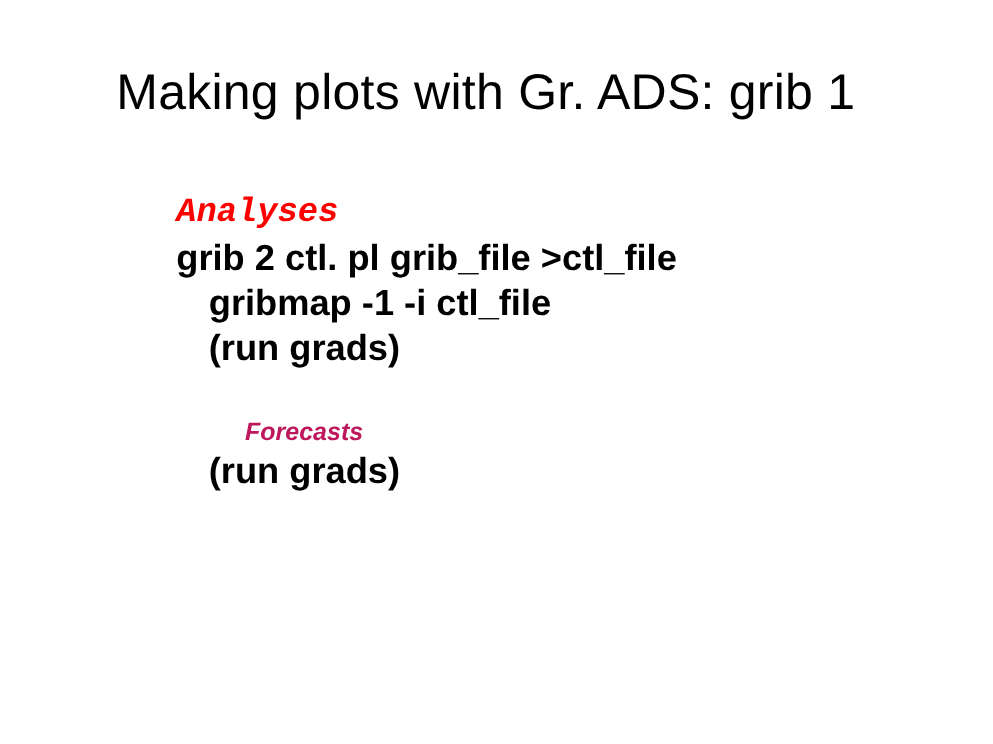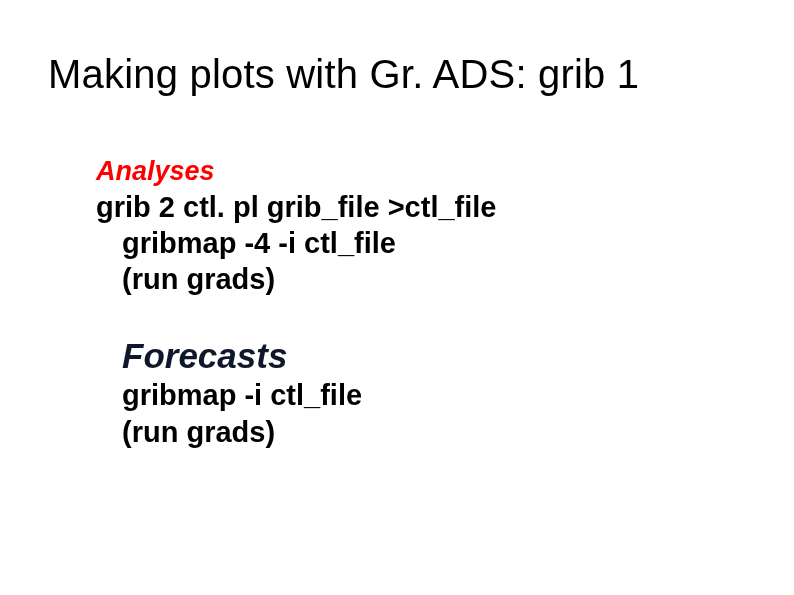--- a/index.html
+++ b/index.html
@@ -10,21 +10,21 @@
   body {
     width: 794px;
     height: 595px;
     background: #ffffff;
     font-family: Arial, Helvetica, sans-serif;
     position: relative;
   }
   .slide {
     width: 100%;
     height: 100%;
-    padding: 52px 80px 40px 48px;
+    padding: 52px 80px 40px 93px;
   }
   .title {
     font-size: 40px;
     font-weight: 400;
     color: #000000;
     margin-bottom: 58px;
     letter-spacing: 0.2px;
   }
   .content-block-1 {
     margin-left: 48px;
@@ -38,43 +38,44 @@
     font-weight: 700;
     color: #000000;
     line-height: 1.25;
   }
   .line-red {
     font-size: 27px;
     font-weight: 700;
     font-style: italic;
     color: #ff0000;
     line-height: 1.25;
+    font-family: Liberation Mono, monospace;
   }
   .line-black-italic {
-    font-size: 35px;
+    font-size: 20px;
     font-weight: 700;
     font-style: italic;
-    color: #0f172a;
+    color: #be185d;
     line-height: 1.25;
+    margin-left: 29px;
   }
   .indent {
     margin-left: 26px;
   }
 </style>
 </head>
 <body>
 
 <div class="slide">
   <h1 class="title">Making plots with Gr. ADS: grib 1</h1>
 
   <div class="content-block-1">
     <div class="line-red">Analyses</div>
     <div class="line">grib 2 ctl. pl grib_file &gt;ctl_file</div>
-    <div class="line indent">gribmap -4 -i ctl_file</div>
+    <div class="line indent">gribmap -1 -i ctl_file</div>
     <div class="line indent">(run grads)</div>
   </div>
 
   <div class="content-block-2">
     <div class="line-black-italic">Forecasts</div>
-    <div class="line">gribmap -i ctl_file</div>
     <div class="line">(run grads)</div>
   </div>
 </div>
 
 </body></html>

